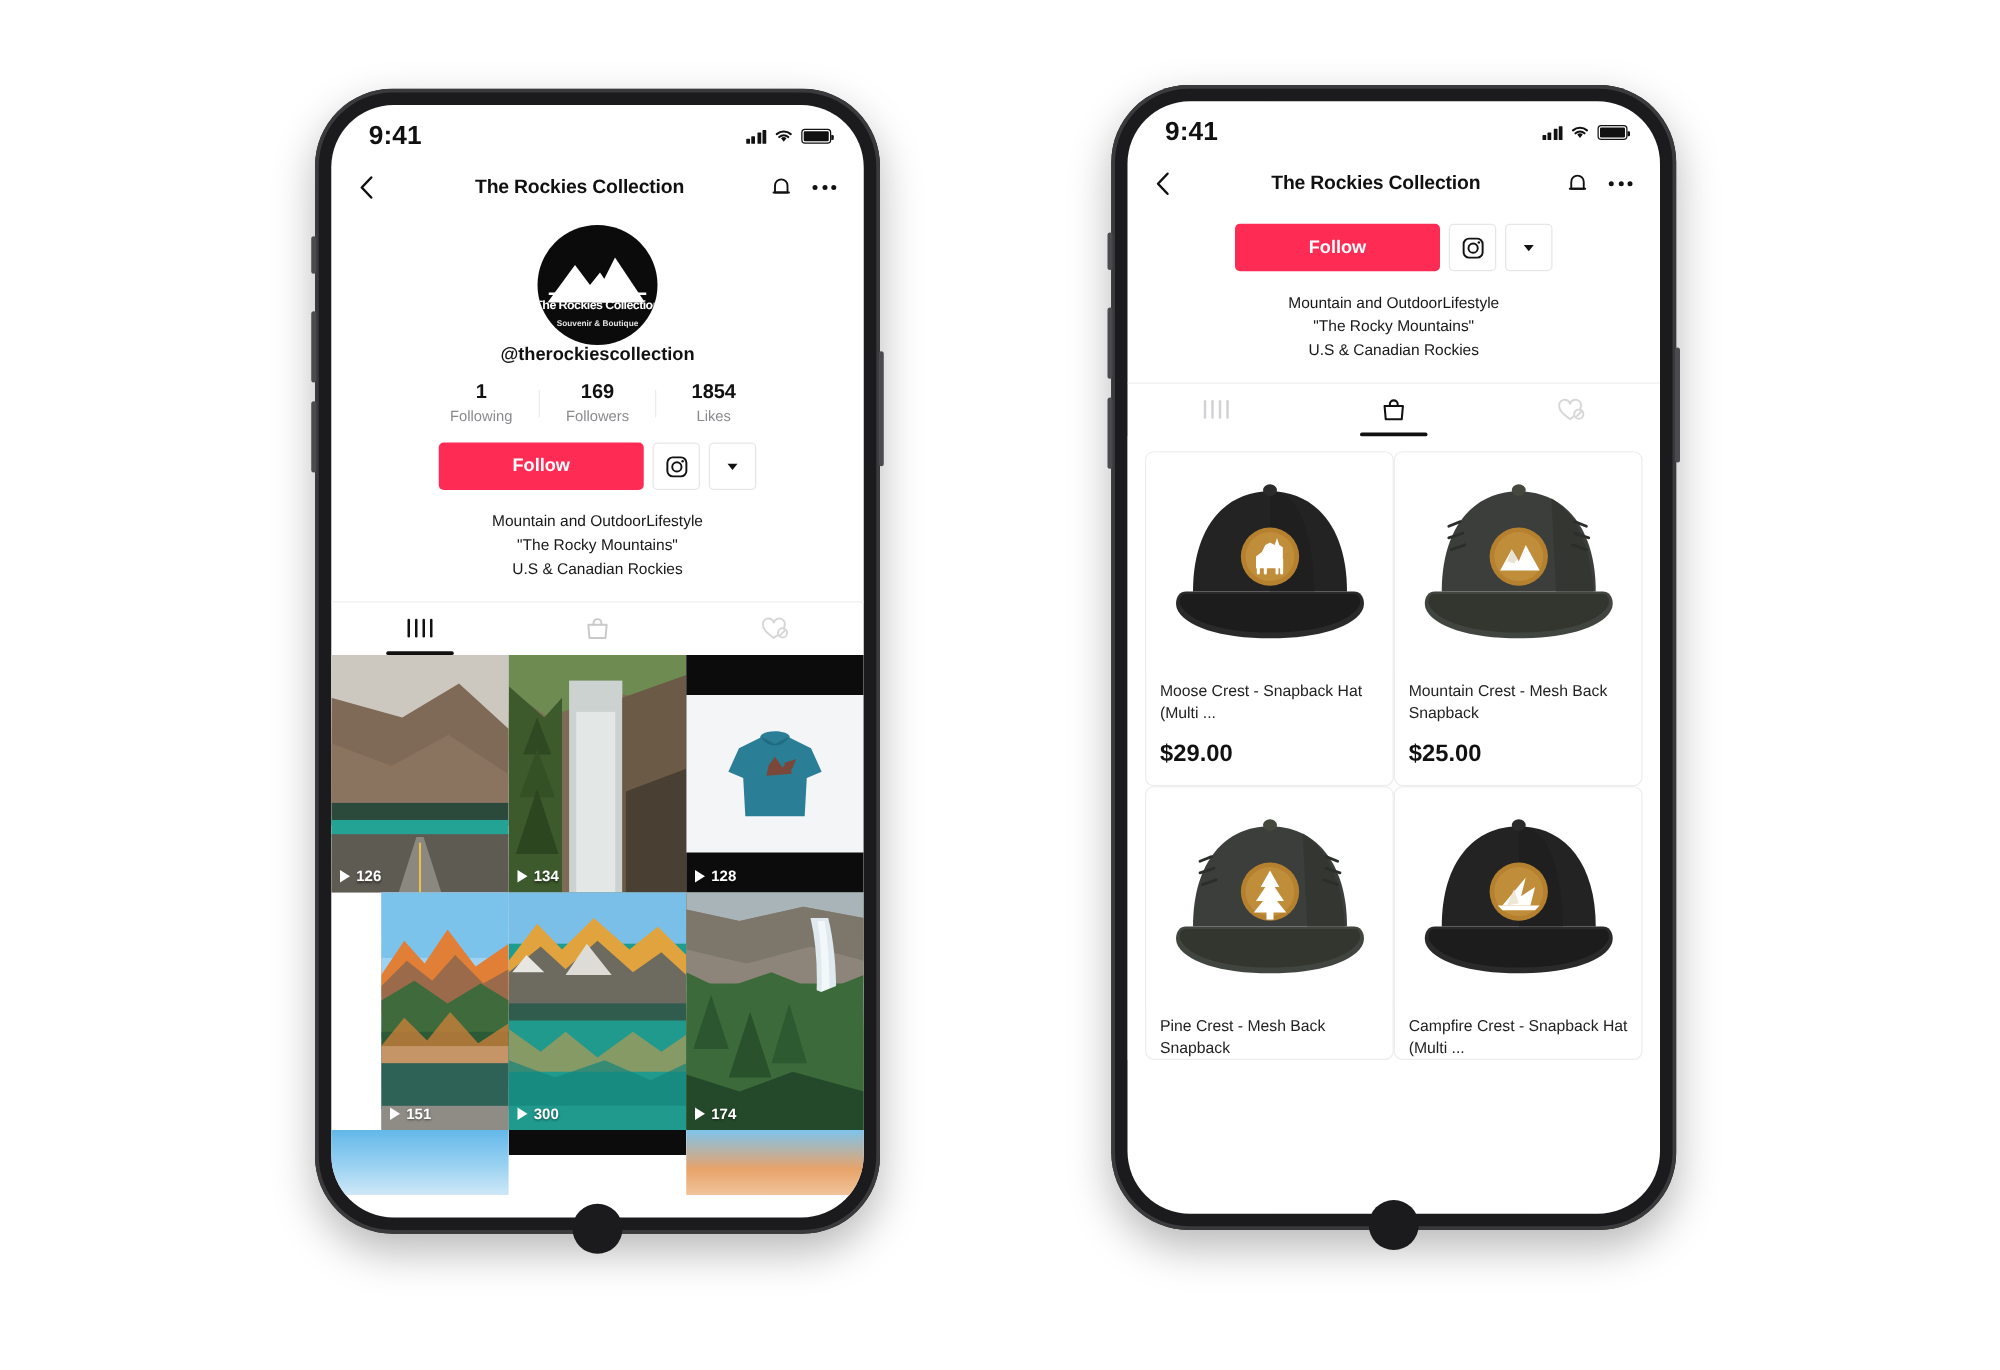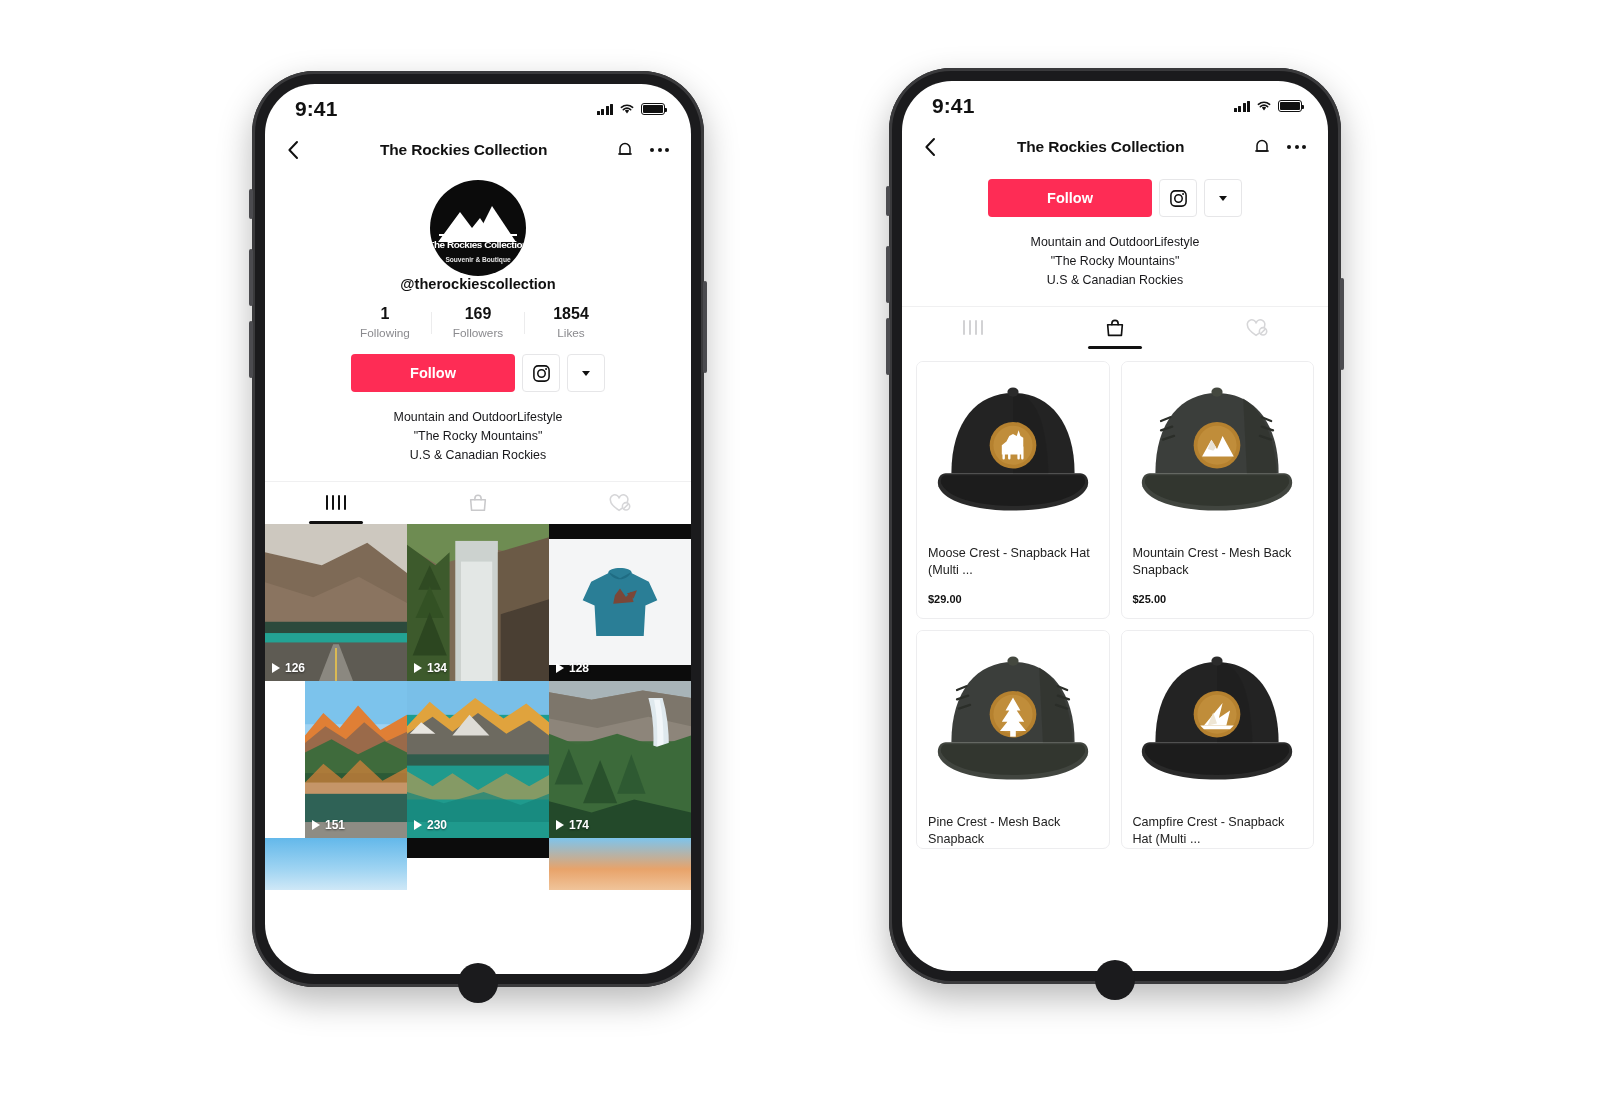--- a/index.html
+++ b/index.html
@@ -130,21 +130,21 @@
     position: absolute; bottom: 0; left: 50%; transform: translateX(-50%);
     width: 54px; height: 2.4px; background: #111; border-radius: 2px; display: none;
   }
   .tab.active .underline { display: block; }
   .grid-ico { display: flex; gap: 3.4px; align-items: flex-end; }
   .grid-ico i { display: block; width: 2.6px; height: 15px; background: #111; border-radius: 1px; }
   .tab.dim .grid-ico i { background: #d2d2d4; }
 
   
   .vgrid { display: grid; grid-template-columns: repeat(3, 1fr); }
-  .vcell { position: relative; height: 157px; overflow: hidden; background: #000; }
+  .vcell { position: relative; height: 190px; overflow: hidden; background: #000; }
   .vcell .views {
     position: absolute; left: 7px; bottom: 6px; display: flex; align-items: center; gap: 5px;
     color: #fff; font-size: 12px; font-weight: 700; text-shadow: 0 1px 2px rgba(0,0,0,.5);
   }
   .play-tri { width: 0; height: 0; border-left: 8px solid #fff; border-top: 5px solid transparent; border-bottom: 5px solid transparent; }
   .vcell.short { height: 52px; }
 
   
   .sc-road   { background: linear-gradient(180deg,#d9d9d5 0%,#cfcac0 18%,#8e7b68 34%,#6f5f4f 52%,#2f4638 66%,#2aa39a 74%,#6d6a62 84%,#57544e 100%); }
   .sc-fall   { background: linear-gradient(180deg,#6c8fa8 0%,#7a8d5e 16%,#4f6b3a 38%,#cfd3d1 56%,#9fa79c 74%,#7d6f5c 100%); }
@@ -152,28 +152,28 @@
   .sc-moraine{ background: linear-gradient(180deg,#7bb8e6 0%,#b4c6cd 24%,#e2a33f 36%,#6b6a62 52%,#2f5d4e 68%,#1f9b8e 82%,#18857c 100%); }
   .sc-takkak { background: linear-gradient(180deg,#9ab0b6 0%,#8c8579 22%,#b9c7cb 40%,#3f6b3c 60%,#2f5c34 80%,#27502e 100%); }
   .sc-sky1   { background: linear-gradient(180deg,#63b8ea 0%,#9fd4f2 60%,#cfe8f7 100%); }
   .sc-sky2   { background: linear-gradient(180deg,#7ec4ec 0%,#e8a36a 60%,#f0c49a 100%); }
 
   .hoodie-cell { background: #0c0c0c; display: flex; align-items: center; justify-content: center; }
   .hoodie-plate { width: 100%; height: 126px; background: #f4f5f6; display: flex; align-items: center; justify-content: center; }
 
   
   .shop-wrap { padding: 12px 14px 0; background: #fff; }
-  .shop-grid { display: grid; grid-template-columns: 1fr 1fr; gap: 11px; }
+  .shop-grid { display: grid; grid-template-columns: 1fr 1fr; }
   .pcard {
     border: 1px solid #ededef; border-radius: 7px; background: #fff;
     overflow: hidden; display: flex; flex-direction: column; cursor: pointer;
   }
   .pimg { height: 175px; display: flex; align-items: center; justify-content: center; background: #fff; }
   .ptitle { font-size: 12.6px; line-height: 1.36; color: #222; padding: 8px 11px 0; min-height: 42px; }
-  .pprice { font-size: 11px; font-weight: 700; color: #111; padding: 14px 11px 13px; }
+  .pprice { font-size: 19px; font-weight: 700; color: #111; padding: 14px 11px 13px; }
   .pcard.clipped { max-height: 240px; }
 </style>
 </head>
 <body>
 
 <div class="stage">
 
   <div class="phone left">
     <div class="btn-hw hw-silent"></div>
     <div class="btn-hw hw-volup"></div>
@@ -379,21 +379,21 @@
             <path d="M0 56 L18 38 L32 54 L50 34 L70 56 L86 42 L100 58 V82 H0 Z" fill="#6d6a60"></path>
             <path d="M10 44 L20 56 L2 56 Z" fill="#e8e6e0"></path>
             <path d="M44 36 L58 58 L32 58 Z" fill="#dedcd6"></path>
             <rect y="78" width="100" height="14" fill="#2f5c4c"></rect>
             <rect y="90" width="100" height="77" fill="#1f9a8d"></rect>
             <path d="M0 96 L18 112 L32 98 L50 116 L70 98 L86 112 L100 100 V126 H0 Z" fill="#d89a46" opacity=".55"></path>
             <path d="M0 118 L26 130 L54 118 L80 132 L100 120 V150 H0 Z" fill="#15847a" opacity=".7"></path>
           </svg>
           <span class="views">
               <span class="play-tri"></span>
-              <span>230</span>
+              <span>300</span>
             </span>
         </div>
 
         <div class="vcell sc-takkak">
           <svg viewBox="0 0 100 167" width="100%" height="100%" preserveAspectRatio="none" style="position:absolute;inset:0">
             <rect width="100" height="167" fill="#3f6b3c"></rect>
             <path d="M0 0 H100 V64 H0 Z" fill="#8d857a"></path>
             <path d="M0 0 H100 V18 L66 10 L30 20 L0 12 Z" fill="#a8b4b8"></path>
             <path d="M0 12 L30 20 L66 10 L100 18 V48 L70 38 L34 50 L0 40 Z" fill="#7d766b"></path>
             <path d="M70 18 Q76 50 72 96 L84 96 Q86 48 80 18 Z" fill="#dfe9ee"></path>

